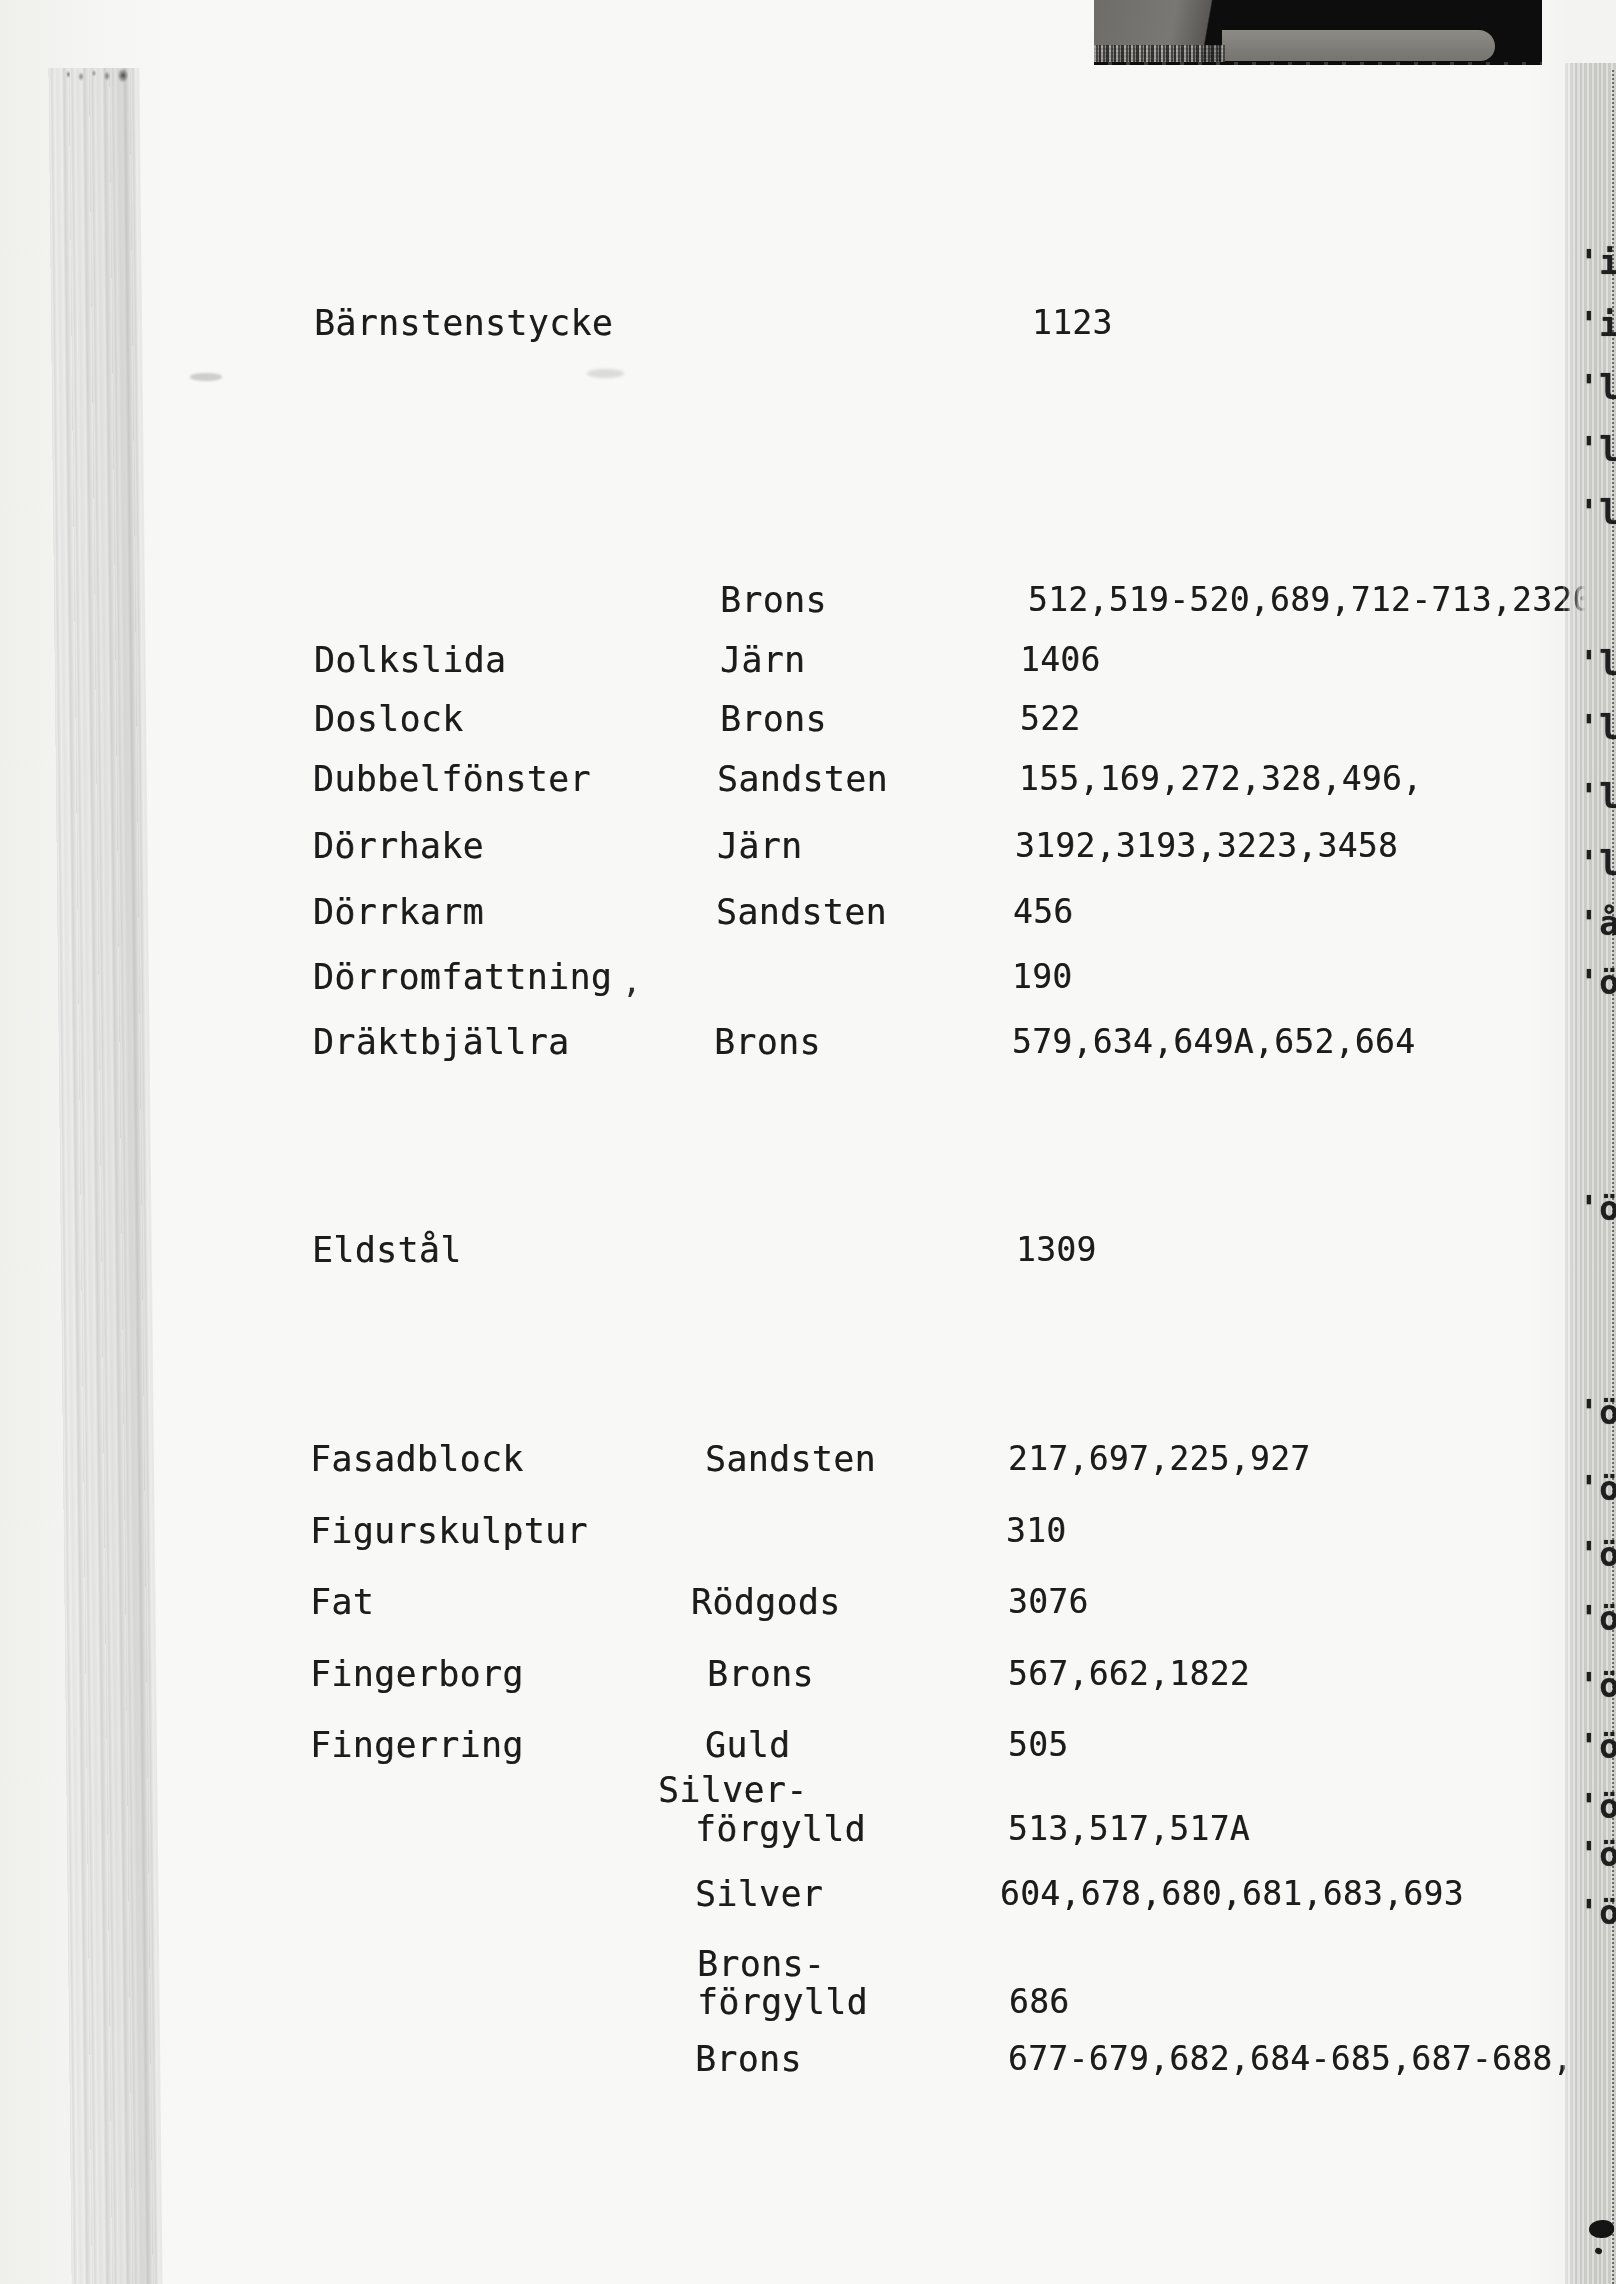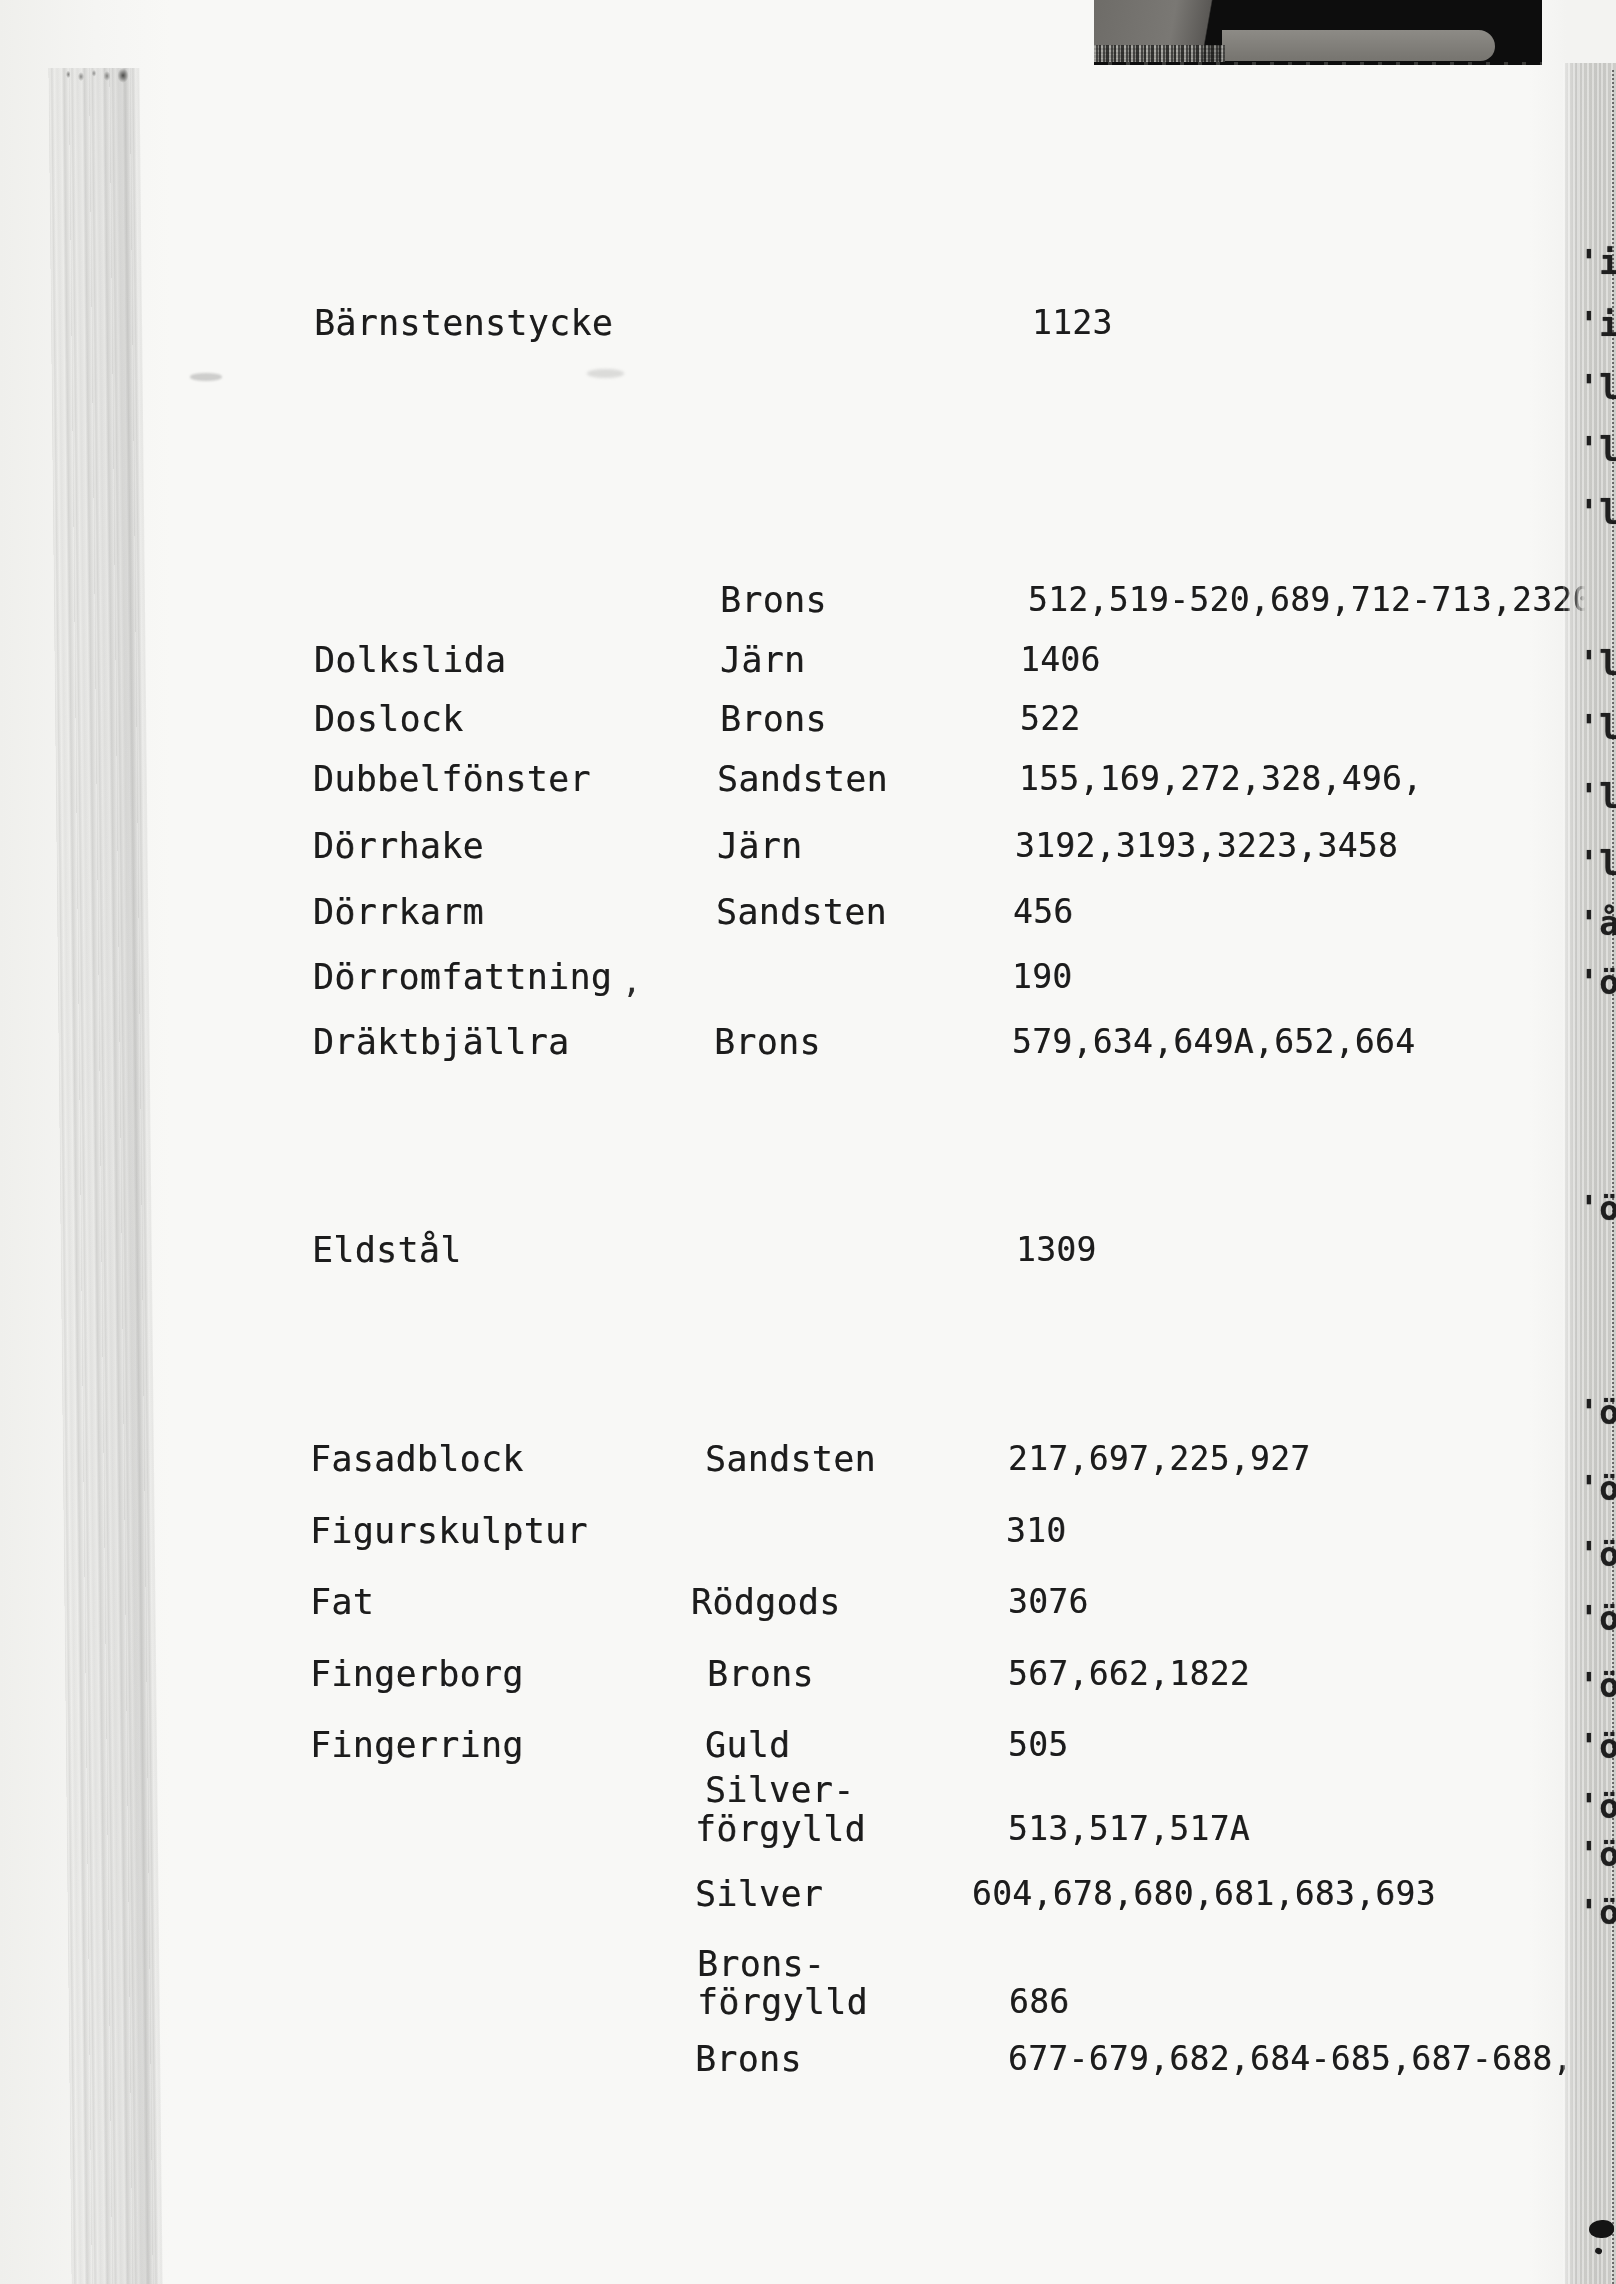--- a/index.html
+++ b/index.html
@@ -195,29 +195,29 @@
     <span class="cell" style="left:310px">Fingerborg</span>
     <span class="cell" style="left:707px">Brons</span>
     <span class="cell c-num" style="left:1008px">567,662,1822</span>
   </div>
   <div class="row" style="top:1725px">
     <span class="cell" style="left:310px">Fingerring</span>
     <span class="cell" style="left:705px">Guld</span>
     <span class="cell c-num" style="left:1008px">505</span>
   </div>
   <div class="row" style="top:1770px">
-    <span class="cell" style="left:705px">Silver-</span>
+    <span class="cell" style="left:658px">Silver-</span>
   </div>
   <div class="row" style="top:1809px">
     <span class="cell" style="left:695px">förgylld</span>
     <span class="cell c-num" style="left:1008px">513,517,517A</span>
   </div>
   <div class="row" style="top:1874px">
     <span class="cell" style="left:695px">Silver</span>
-    <span class="cell c-num" style="left:972px">604,678,680,681,683,693</span>
+    <span class="cell c-num" style="left:1000px">604,678,680,681,683,693</span>
   </div>
   <div class="row" style="top:1944px">
     <span class="cell" style="left:697px">Brons-</span>
   </div>
   <div class="row" style="top:1982px">
     <span class="cell" style="left:697px">förgylld</span>
     <span class="cell c-num" style="left:1009px">686</span>
   </div>
   <div class="row" style="top:2039px">
     <span class="cell" style="left:695px">Brons</span>

